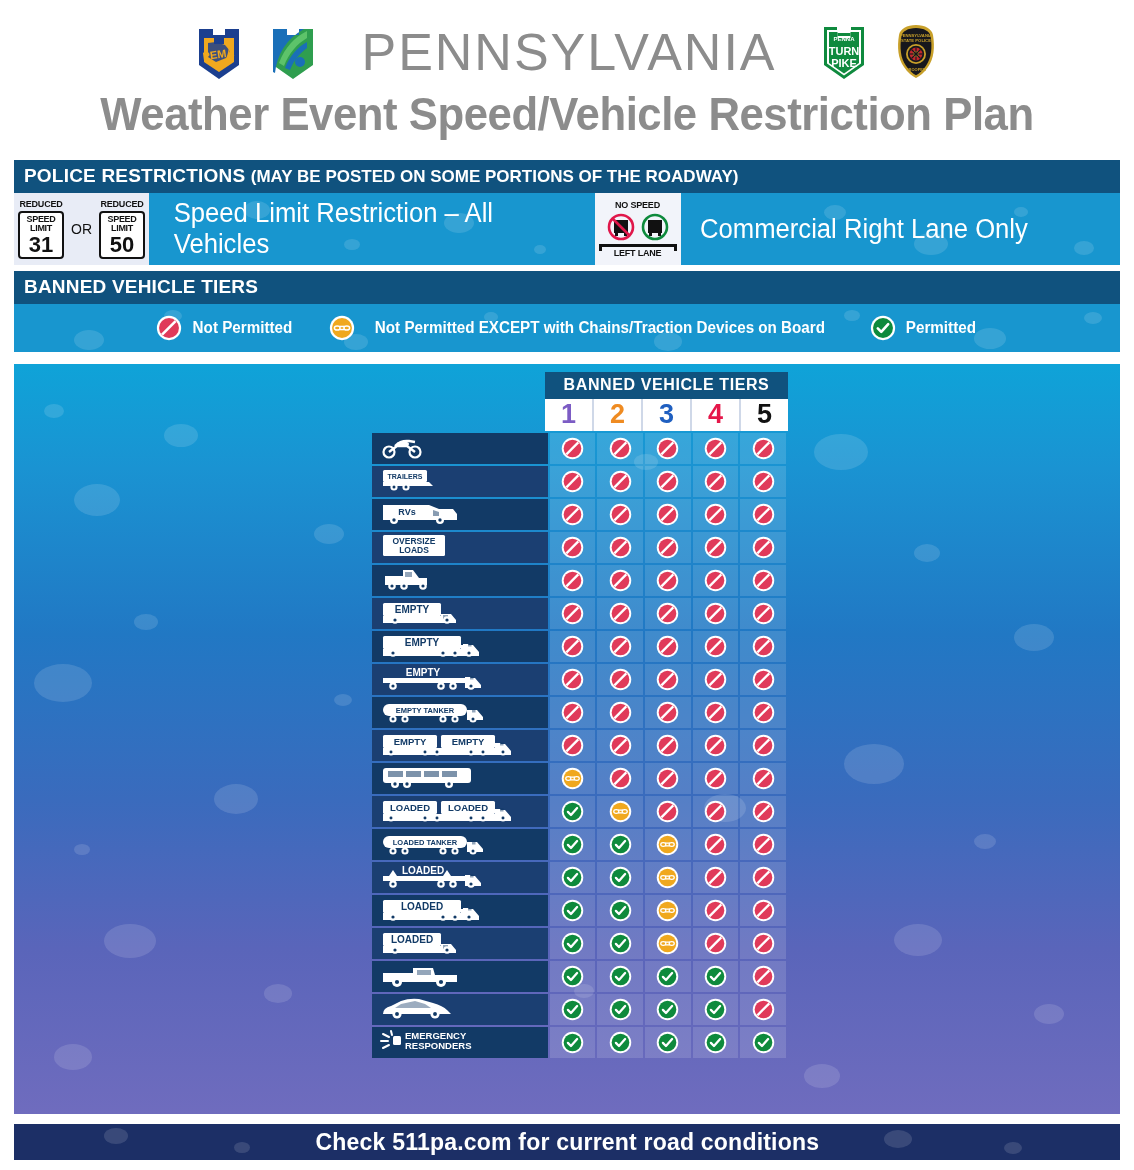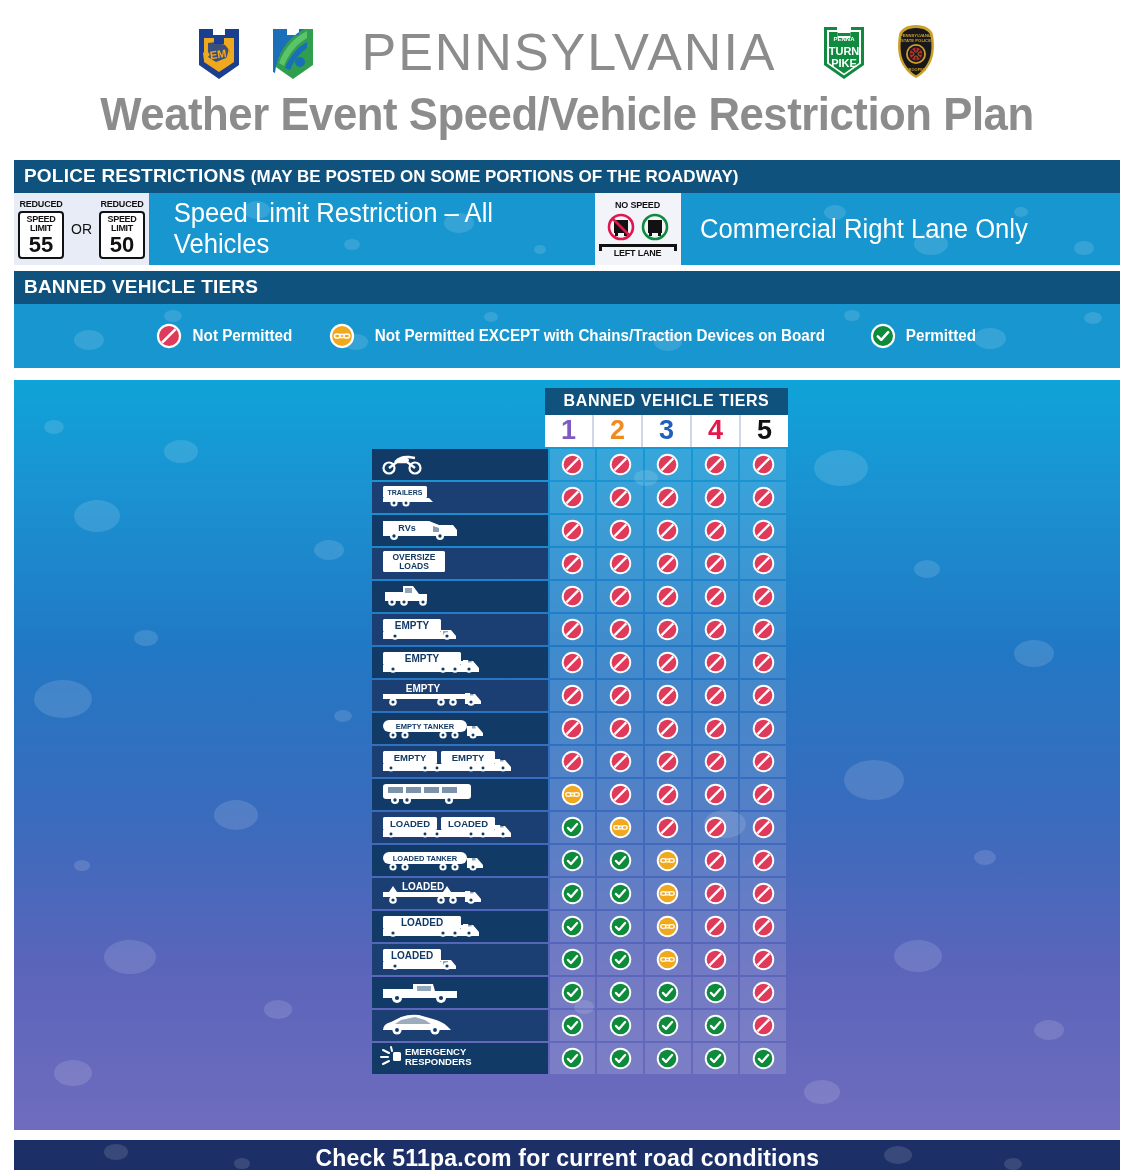--- a/index.html
+++ b/index.html
@@ -124,21 +124,21 @@
   .nt-row { display: flex; gap: 4px; justify-content: center; margin: 2px 0; }
   .nt-base { border-top: 3px solid #111; width: 78px; margin: 0 auto 2px auto; position: relative; }
   .nt-base:before, .nt-base:after {
     content: ""; position: absolute; top: -3px; width: 3px; height: 7px; background: #111;
   }
   .nt-base:before { left: 0; }
   .nt-base:after { right: 0; }
 
   
   .legend-body {
-    height: 64px;
+    height: 48px;
     background: #1896cf;
     display: flex;
     align-items: center;
     justify-content: center;
     gap: 34px;
     position: relative;
     overflow: hidden;
   }
   .legend-item { display: flex; align-items: center; gap: 8px; z-index: 2; }
   .legend-item .lbl { color: #fff; font-size: 16px; font-weight: bold; transform: scaleX(0.95); }
@@ -304,21 +304,21 @@
       <span style="width:14px;height:10px;left:1000px;top:14px;"></span>
       <span style="width:20px;height:14px;left:1060px;top:48px;"></span>
     </div>
 
     <div class="sign-panel">
       <div class="sl-wrap">
         <div class="sl-reduced">REDUCED</div>
         <div class="sl-sign">
           <div class="w">SPEED</div>
           <div class="w">LIMIT</div>
-          <div class="n">55</div>
+          <div class="n">31</div>
         </div>
       </div>
       <div class="or-lbl">OR</div>
       <div class="sl-wrap">
         <div class="sl-reduced">REDUCED</div>
         <div class="sl-sign">
           <div class="w">SPEED</div>
           <div class="w">LIMIT</div>
           <div class="n">50</div>
         </div>

